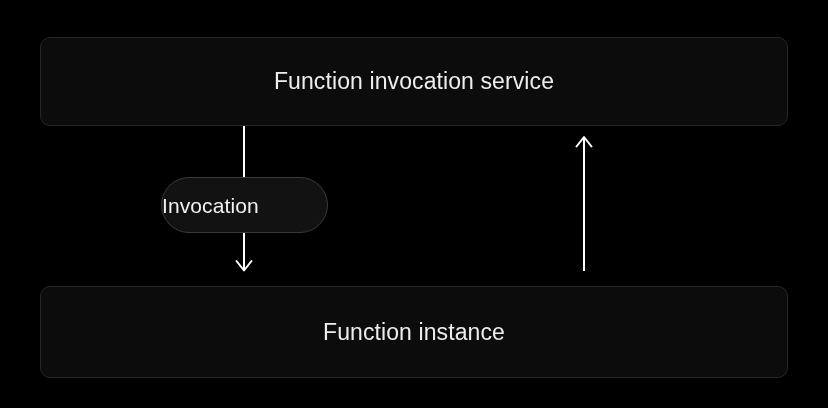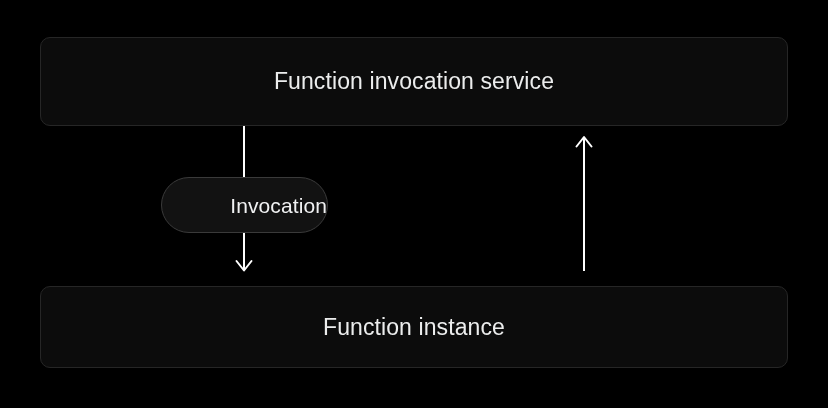--- a/index.html
+++ b/index.html
@@ -33,21 +33,21 @@
     align-items: center;
     justify-content: center;
     z-index: 3;
   }
   #node-service {
     top: 37px;
     height: 89px;
   }
   #node-instance {
     top: 286px;
-    height: 82px;
+    height: 92px;
   }
   .node-box-label {
     color: #eceded;
     font-size: 23px;
     font-weight: 400;
     letter-spacing: 0.1px;
     line-height: 1;
     white-space: nowrap;
   }
 
@@ -55,21 +55,21 @@
   .node-pill {
     position: absolute;
     top: 177px;
     height: 56px;
     box-sizing: border-box;
     background: #121212;
     border: 1.6px solid #3a3a3a;
     border-radius: 28px;
     display: flex;
     align-items: center;
-    justify-content: flex-end;
+    justify-content: flex-start;
     z-index: 4;
   }
   #node-invocation {
     left: 161px;
     width: 167px;
   }
   #node-streaming-socket {
     left: 459px;
     width: 250px;
   }

